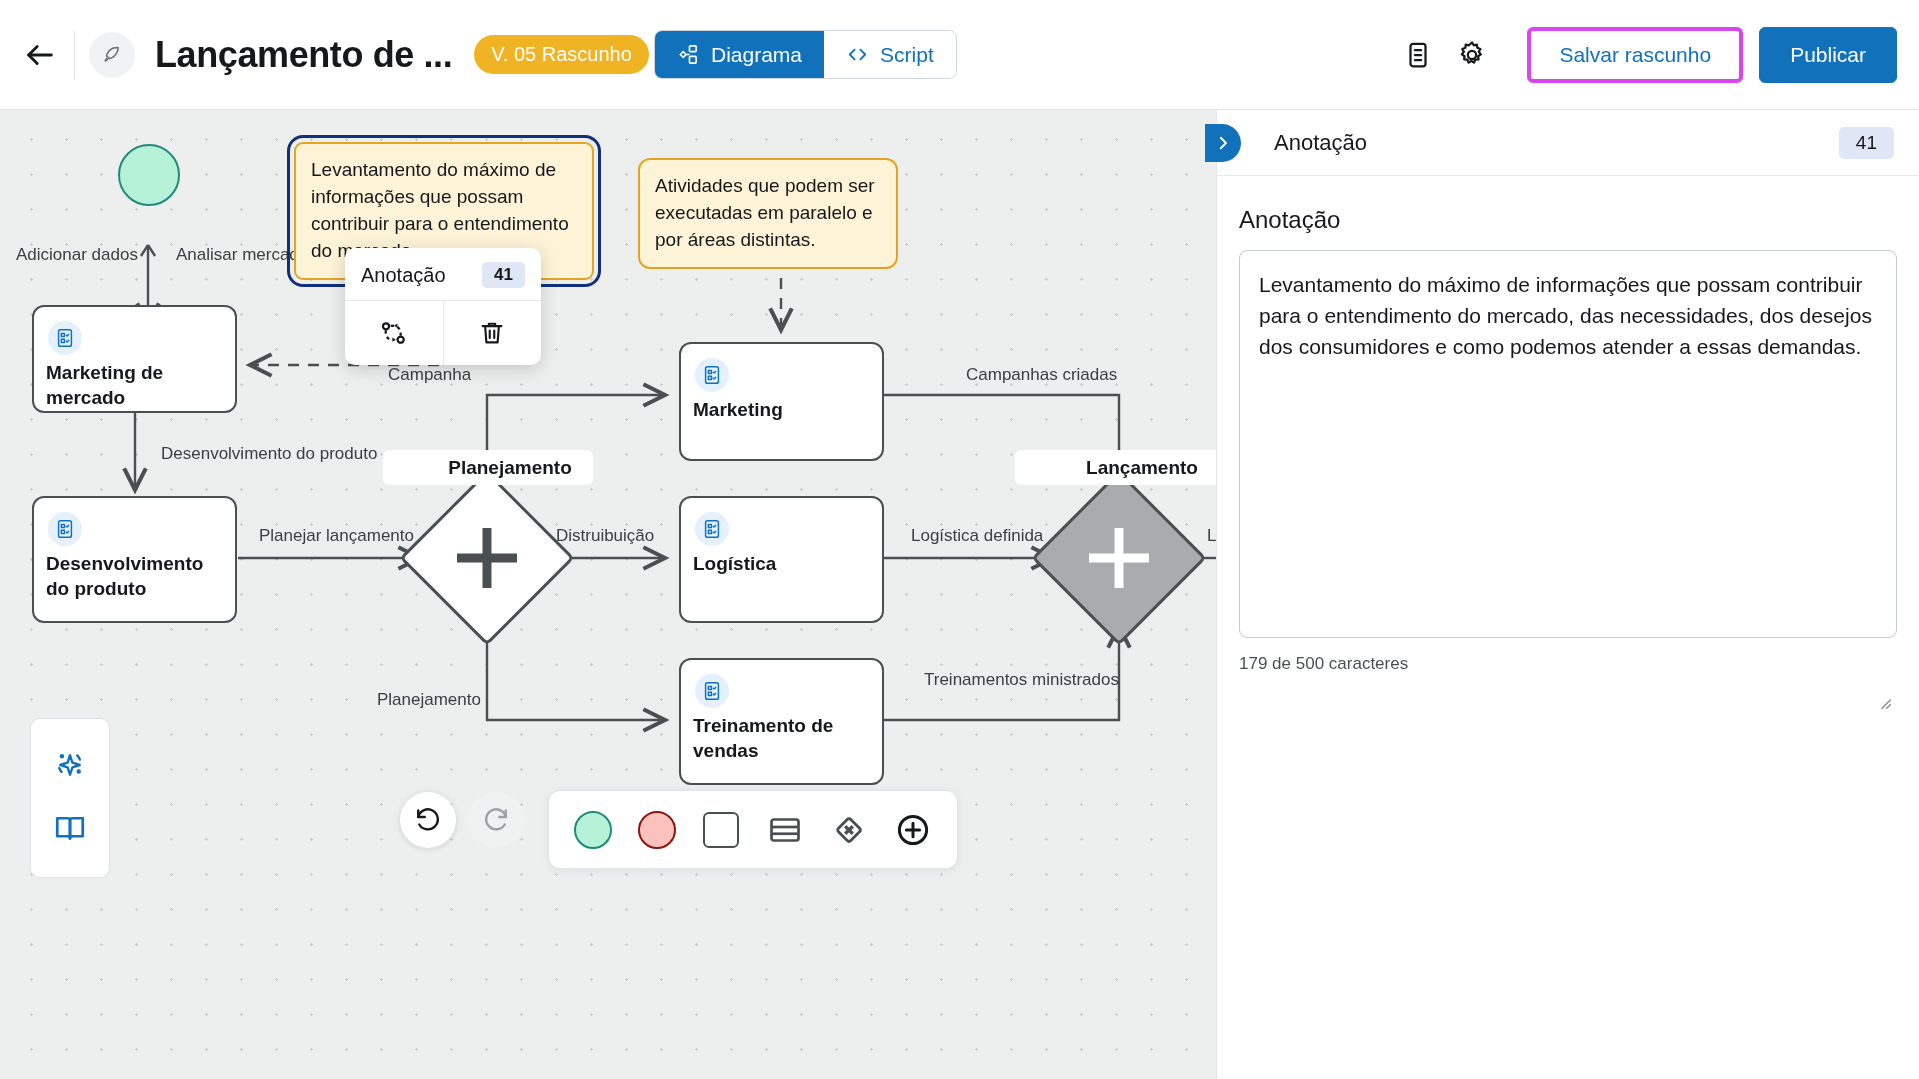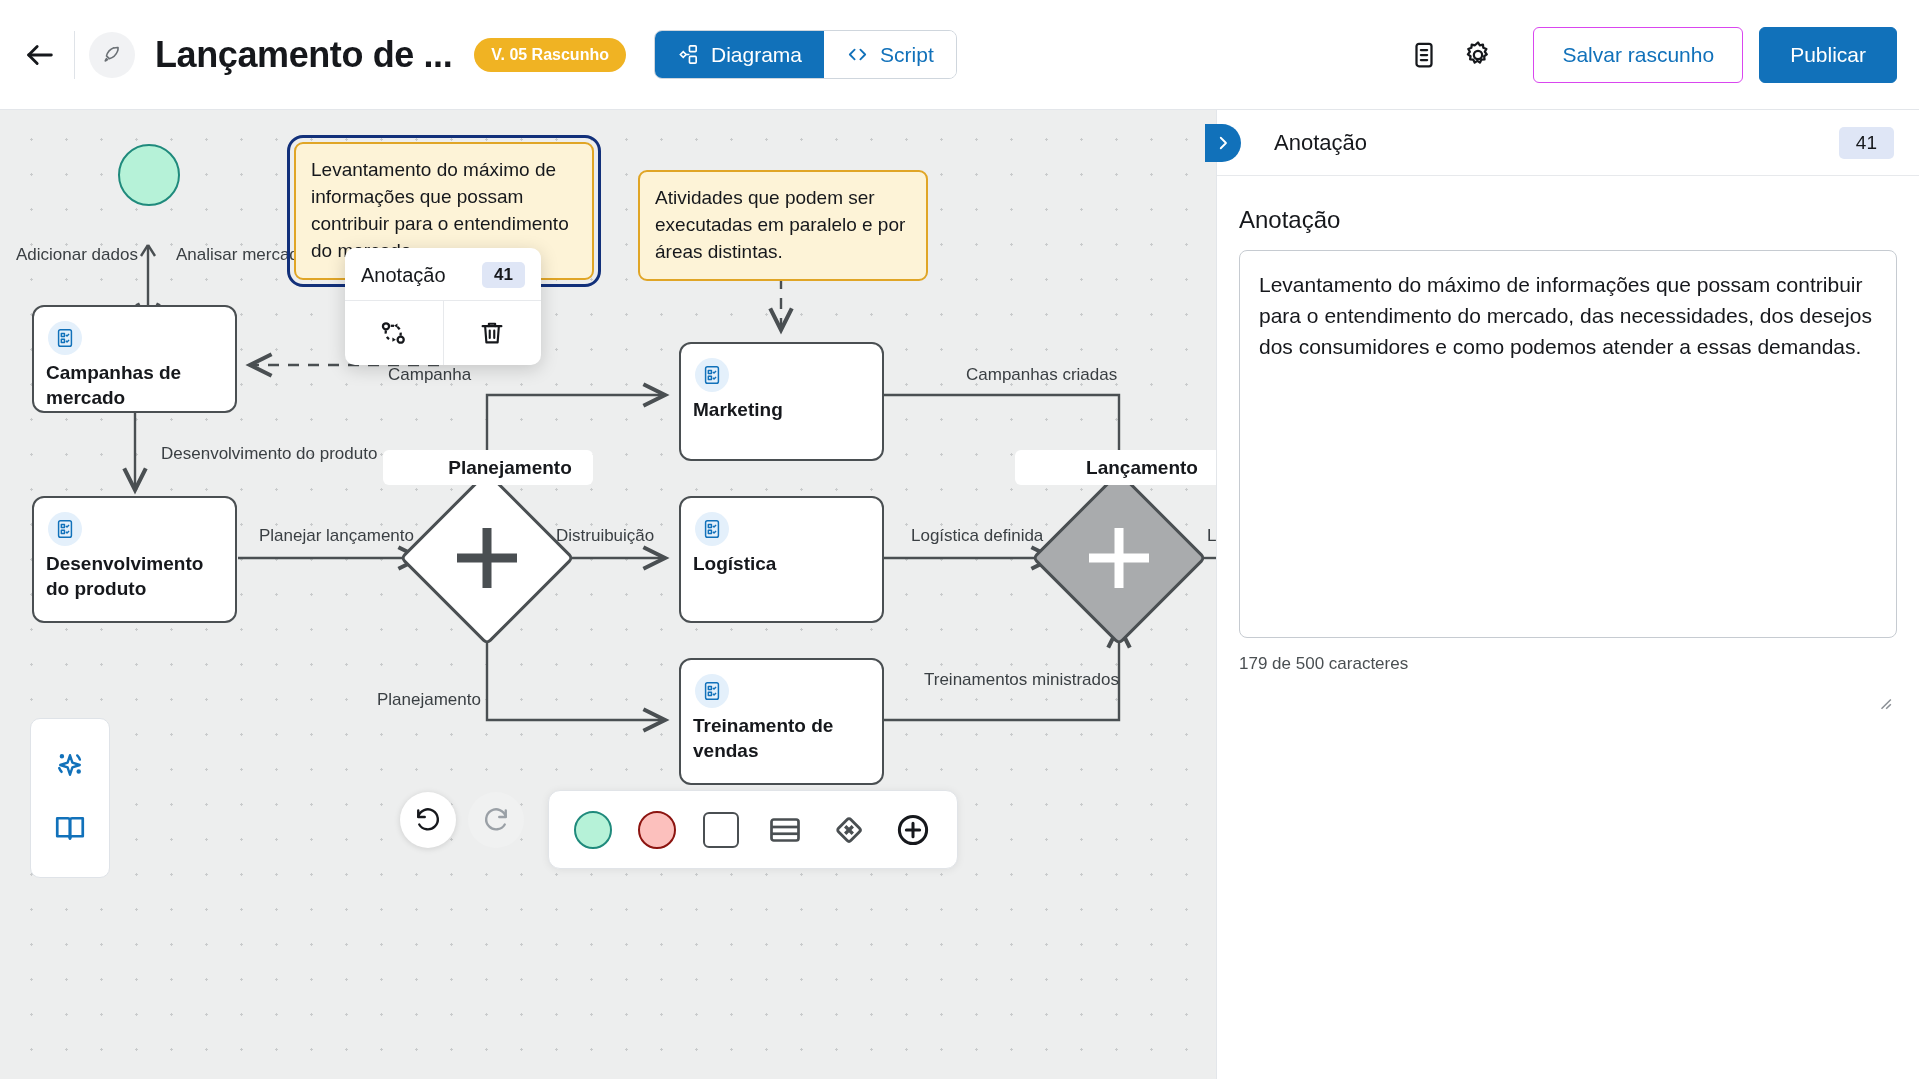--- a/index.html
+++ b/index.html
@@ -28,21 +28,21 @@
   .doc-avatar {
     width: 46px; height: 46px; border-radius: 50%;
     background: #f1f2f4; display: flex; align-items: center; justify-content: center;
   }
   .doc-title {
     font-size: 36px; font-weight: 700; letter-spacing: -0.4px;
     margin-left: 20px; color: #16181c; white-space: nowrap;
   }
   .version-badge {
     margin-left: 22px; background: #f0b323; color: #ffffff;
-    font-size: 16px; font-weight: 700; border-radius: 20px;
+    font-size: 20px; font-weight: 400; border-radius: 20px;
     padding: 8px 17px; white-space: nowrap;
   }
   .tabs {
     position: absolute; left: 654px; top: 30px;
     display: flex; border: 1px solid #cfd6dd; border-radius: 8px;
     overflow: hidden; height: 49px; background: #fff;
   }
   .tab {
     display: flex; align-items: center; gap: 11px;
     padding: 0 22px; font-size: 21px; cursor: pointer;
@@ -52,21 +52,21 @@
   .hdr-right {
     position: absolute; right: 22px; top: 0; height: 110px;
     display: flex; align-items: center; gap: 0;
   }
   .icon-btn {
     width: 54px; height: 54px; display: flex;
     align-items: center; justify-content: center; cursor: pointer;
     border-radius: 6px;
   }
   .btn-outline {
-    margin-left: 28px; border: 1px solid #d946ef; color: #1171ba;
+    margin-left: 28px; border: 4px solid #d946ef; color: #1171ba;
     background: #fff; font-size: 21px; border-radius: 6px;
     padding: 0 28px; height: 56px; display: flex; align-items: center;
     cursor: pointer; font-family: inherit; white-space: nowrap;
   }
   .btn-primary {
     margin-left: 16px; border: 1px solid #1171ba; color: #fff;
     background: #1171ba; font-size: 21px; border-radius: 6px;
     padding: 0 30px; height: 56px; display: flex; align-items: center;
     cursor: pointer; font-family: inherit; white-space: nowrap;
   }
@@ -321,21 +321,21 @@
   <div class="node" style="left:32px; top:195px; width:205px; height:108px;">
     <div class="nicon">
       <svg width="22" height="22" viewBox="0 0 24 24" fill="none" stroke="#1171ba" stroke-width="1.6" stroke-linejoin="round">
           <rect x="5" y="3" width="14" height="18" rx="2"></rect>
           <rect x="8" y="7" width="3.4" height="3.4"></rect>
           <path d="M13 8.7l1.2 1.2 2.2-2.2"></path>
           <rect x="8" y="13.4" width="3.4" height="3.4"></rect>
           <path d="M13 15.1l1.2 1.2 2.2-2.2"></path>
         </svg>
     </div>
-    <div class="nlabel">Campanhas de mercado</div>
+    <div class="nlabel">Marketing de mercado</div>
   </div>
 
   <div class="node" style="left:32px; top:386px; width:205px; height:127px;">
     <div class="nicon">
       <svg width="22" height="22" viewBox="0 0 24 24" fill="none" stroke="#1171ba" stroke-width="1.6" stroke-linejoin="round">
           <rect x="5" y="3" width="14" height="18" rx="2"></rect>
           <rect x="8" y="7" width="3.4" height="3.4"></rect>
           <path d="M13 8.7l1.2 1.2 2.2-2.2"></path>
           <rect x="8" y="13.4" width="3.4" height="3.4"></rect>
           <path d="M13 15.1l1.2 1.2 2.2-2.2"></path>
@@ -390,21 +390,21 @@
 
   <div class="gateway gray" style="left:1057px; top:386px;"></div>
   <svg class="gw-plus" style="left:1057px; top:386px;" viewBox="0 0 124 124">
     <path d="M62 32 V92 M32 62 H92" stroke="#ffffff" stroke-width="9" stroke-linecap="butt"></path>
   </svg>
 
   <div class="pool-label" style="left:383px; top:340px; width:210px; height:35px;">Planejamento</div>
   <div class="pool-label" style="left:1015px; top:340px; width:210px; height:35px;">Lançamento</div>
 
   <div class="note selected" style="left:294px; top:32px; width:300px;">Levantamento do máximo de informações que possam contribuir para o entendimento do mercado,...</div>
-  <div class="note" style="left:638px; top:60px; width:290px;">Atividades que podem ser executadas em paralelo e por áreas distintas.</div>
+  <div class="note" style="left:638px; top:48px; width:260px;border-radius:12px;">Atividades que podem ser executadas em paralelo e por áreas distintas.</div>
 
   <div class="popup" style="left:345px; top:138px;">
     <div class="popup-head">
       <span class="popup-title">Anotação</span>
       <span class="popup-count">41</span>
     </div>
     <div class="popup-actions">
       <div class="popup-act">
         <svg width="32" height="32" viewBox="0 0 24 24" fill="none" stroke="#16181c" stroke-width="1.7">
           <circle cx="6" cy="7" r="2.3"></circle>

